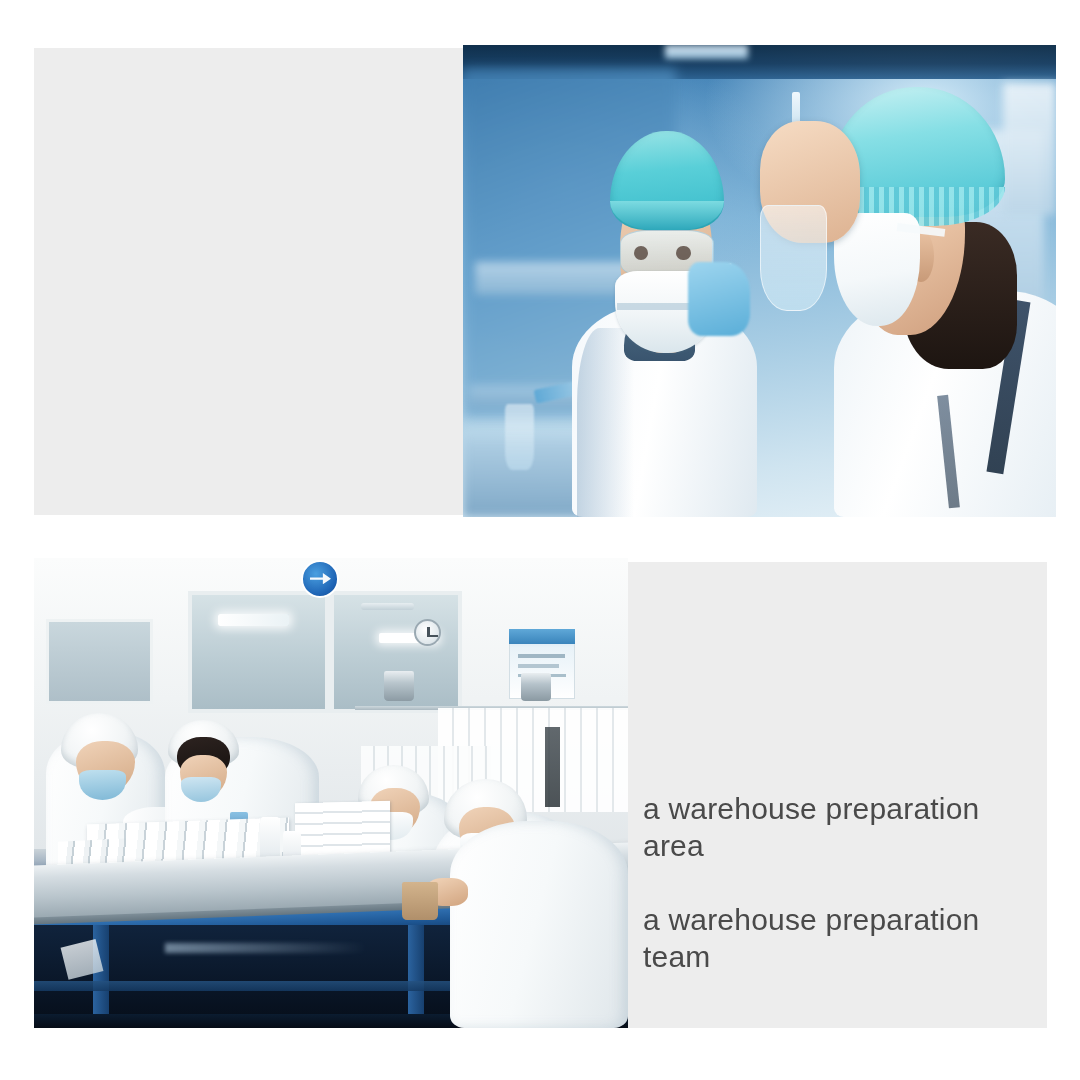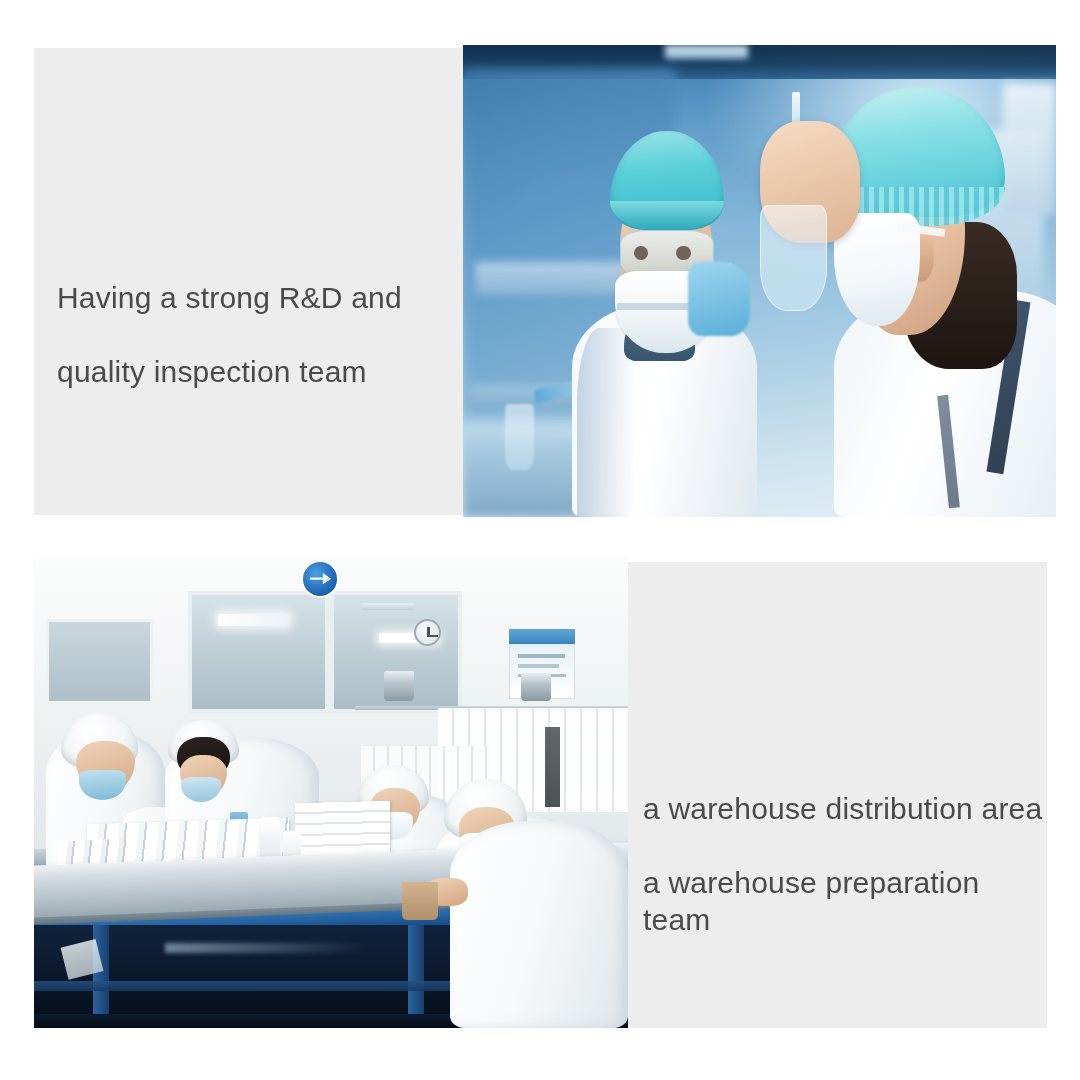--- a/index.html
+++ b/index.html
@@ -547,24 +547,20 @@
   .text-line { display:block; }
 </style>
 </head>
 <body>
 
 <div class="canvas">
 
   <div class="panel-text" id="panel-top" style="left:34px; top:48px; width:430px; height:467px;">
   </div>
 
-  <div class="caption" id="caption-top" style="left:57px; top:242px; width:400px;">
-    <span class="text-line">Having a strong R&amp;D and</span>
-    <span class="text-line">quality inspection team</span>
-  </div>
 
   <div class="photo" id="photo-lab">
     <div id="lab-ceiling"></div>
     <div id="lab-ceiling-light"></div>
     <div id="lab-wall-left"></div>
     <div id="lab-shelf-1"></div>
     <div id="lab-shelf-2"></div>
     <div id="lab-bench"></div>
     <div id="lab-equip"></div>
     <div id="lab-equip-2"></div>
@@ -690,17 +686,17 @@
       <div class="wh-coat"></div>
     </div>
     <div id="wh-w4-hand"></div>
     <div id="wh-w4-cup"></div>
   </div>
 
   <div class="panel-text" id="panel-bottom" style="left:628px; top:562px; width:419px; height:466px;">
   </div>
 
   <div class="caption" id="caption-bottom" style="left:643px; top:753px; width:400px;">
-    <span class="text-line">a warehouse distribution area</span>
+    <span class="text-line">a warehouse preparation area</span>
     <span class="text-line">a warehouse preparation team</span>
   </div>
 
 </div>
 
 </body></html>

